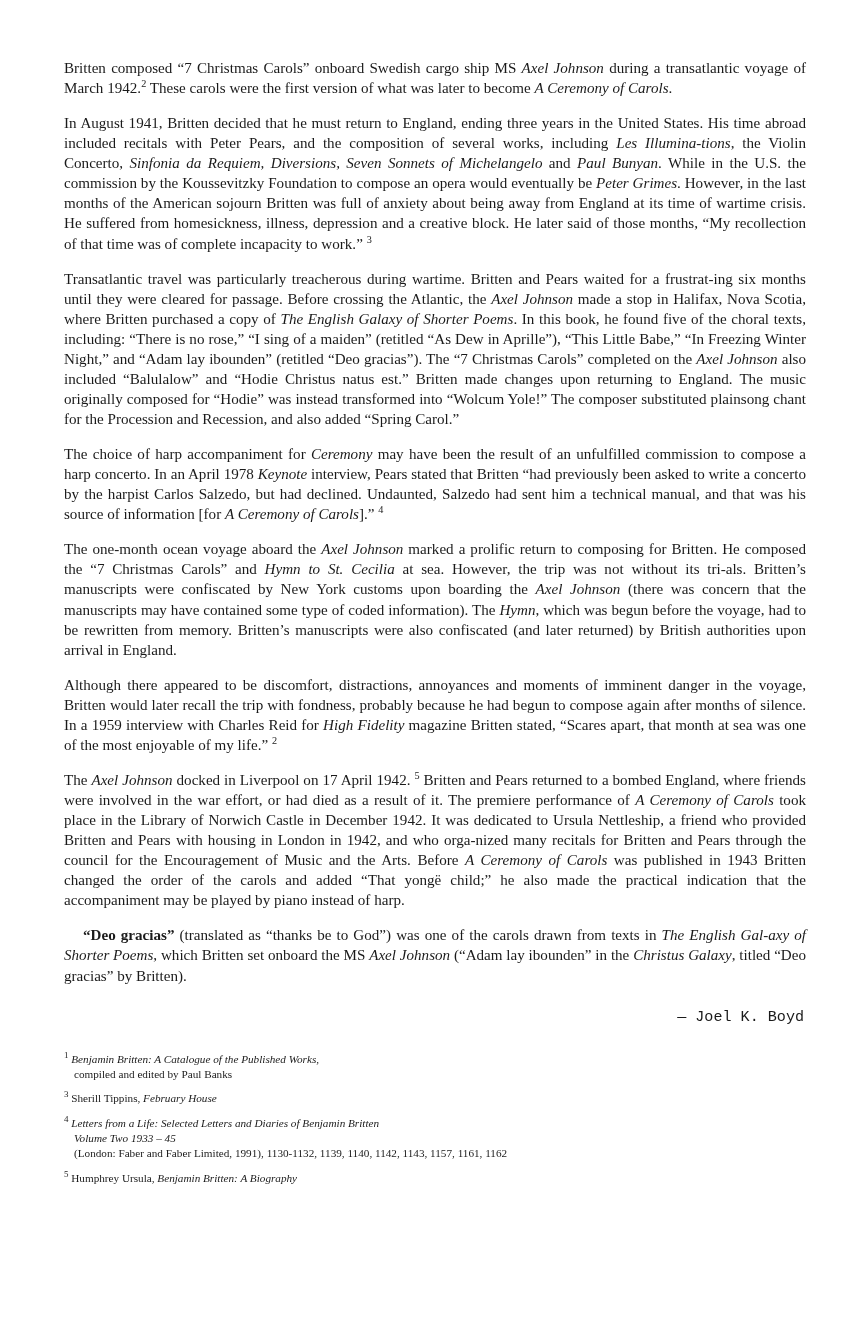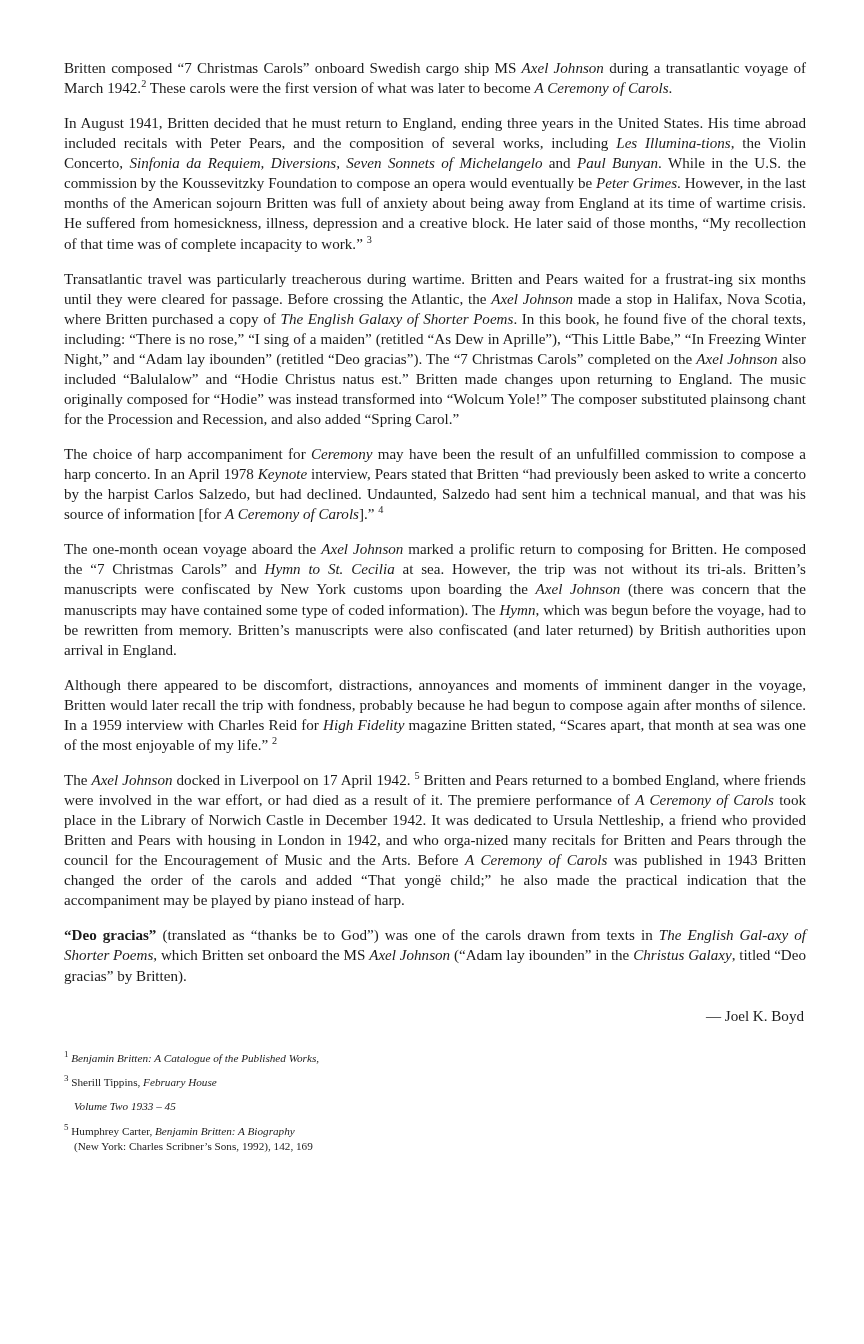--- a/index.html
+++ b/index.html
@@ -30,31 +30,33 @@
   }
   p.para {
     margin: 0 0 15px 0;
   }
   i, em {
     font-style: italic;
     text-align: right;
   }
   b, strong {
     font-weight: bold;
+    margin-left: 19px;
   }
   sup {
     font-size: 0.68em;
     vertical-align: super;
     line-height: 0;
   }
   .signature {
     text-align: right;
     font-size: 15.1px;
     margin: 22px 0 0 0;
     padding-right: 2px;
+    font-family: Liberation Mono, monospace;
   }
   .notes {
     margin-top: 26px;
     font-size: 11.2px;
     line-height: 1.37;
     color: #1a1a1a;
   }
   .note {
     margin-bottom: 9px;
   }
@@ -86,27 +88,29 @@
         <p class="para"><b>“Deo gracias”</b><span> (translated as “thanks be to God”) was one of the carols drawn from texts in </span><i>The English Gal-axy of Shorter Poems</i><span>, which Britten set onboard the MS </span><i>Axel Johnson</i><span> (“Adam lay ibounden” in the </span><i>Christus Galaxy</i><span>, titled “Deo gracias” by Britten).</span></p>
       </div>
   </div>
 
   <div class="signature">— Joel K. Boyd</div>
 
   <div class="notes">
     <div id="footnotes">
         <div class="note">
           <span class="nline"><sup>1</sup> <i>Benjamin Britten: A Catalogue of the Published Works</i><span>,</span></span>
+          <span class="nline indent"><span>compiled and edited by Paul Banks</span></span>
         </div>
         <div class="note">
           <span class="nline"><sup>3</sup> <span>Sherill Tippins, </span><i>February House</i></span>
         </div>
         <div class="note">
+          <span class="nline"><sup>4</sup> <i>Letters from a Life: Selected Letters and Diaries of Benjamin Britten</i></span>
           <span class="nline indent"><i>Volume Two 1933 – 45</i></span>
+          <span class="nline indent"><span>(London: Faber and Faber Limited, 1991), 1130-1132, 1139, 1140, 1142, 1143, 1157, 1161, 1162</span></span>
         </div>
         <div class="note">
-          <span class="nline"><sup>5</sup> <span>Humphrey Carter, </span><i>Benjamin Britten: A Biography</i></span>
-          <span class="nline indent"><span>(New York: Charles Scribner’s Sons, 1992), 142, 169</span></span>
+          <span class="nline"><sup>5</sup> <span>Humphrey Ursula, </span><i>Benjamin Britten: A Biography</i></span>
         </div>
       </div>
   </div>
 
 </div>
 
 </body></html>

